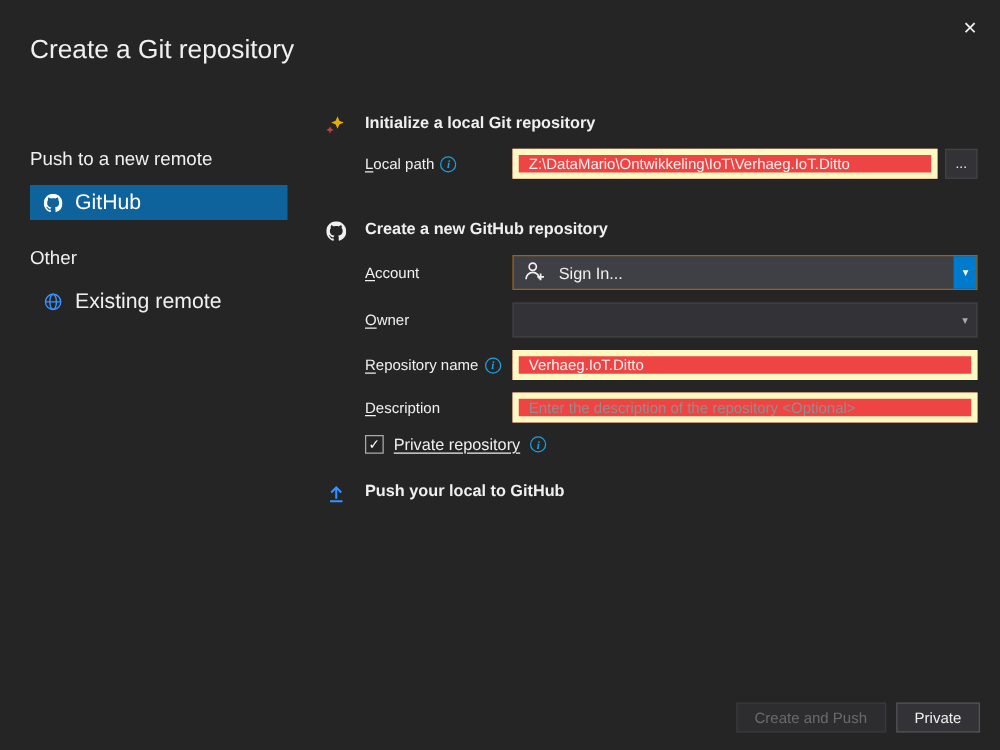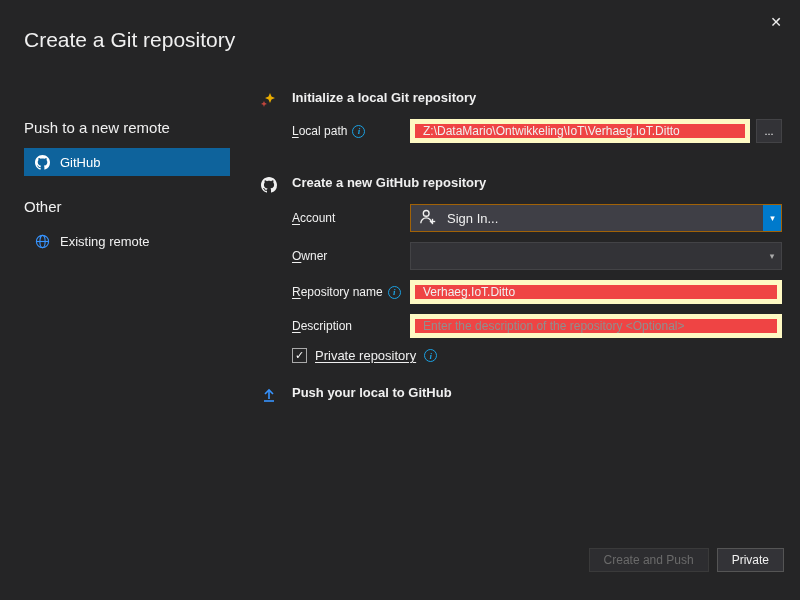--- a/index.html
+++ b/index.html
@@ -25,21 +25,21 @@
       padding: 38px 18px 0 24px;
     }
     .sidebar { width: 206px; flex-shrink: 0; }
     .side-heading {
       font-size: 15px; font-weight: 400; margin-bottom: 12px; margin-top: 29px;
     }
     .other-heading { margin-top: 22px; }
     .side-item {
       height: 28px; display: flex; align-items: center;
       padding-left: 10px; gap: 10px; cursor: pointer;
-      font-size: 13px;
+      font-size: 17px;
     }
     .side-item.selected {
       background: #0e639c; color: #fff;
     }
     .side-item .icon { width: 16px; height: 16px; display: flex; align-items: center; justify-content: center; }
     .content { flex: 1; padding-left: 30px; }
     .section {
       display: flex; gap: 14px; margin-bottom: 22px;
     }
     .section-icon {
@@ -99,21 +99,21 @@
       font-size: 11px; color: #fff;
     }
     .info-icon {
       width: 13px; height: 13px; border-radius: 50%;
       border: 1px solid #1ba1e2; color: #1ba1e2;
       font-size: 9px; font-weight: bold; font-style: italic;
       display: inline-flex; align-items: center; justify-content: center;
       font-family: Georgia, serif;
     }
     .footer {
-      position: absolute; bottom: 28px; right: 16px;
+      position: absolute; bottom: 14px; right: 16px;
       display: flex; gap: 8px;
     }
     .btn {
       height: 24px; padding: 0 14px; font-size: 12px;
       border: 1px solid #555; background: #333337;
       color: #f0f0f0; cursor: pointer;
       display: flex; align-items: center;
     }
     .btn.disabled {
       color: #6a6a6a; border-color: #3a3a3a; cursor: default; background: #2d2d30;

